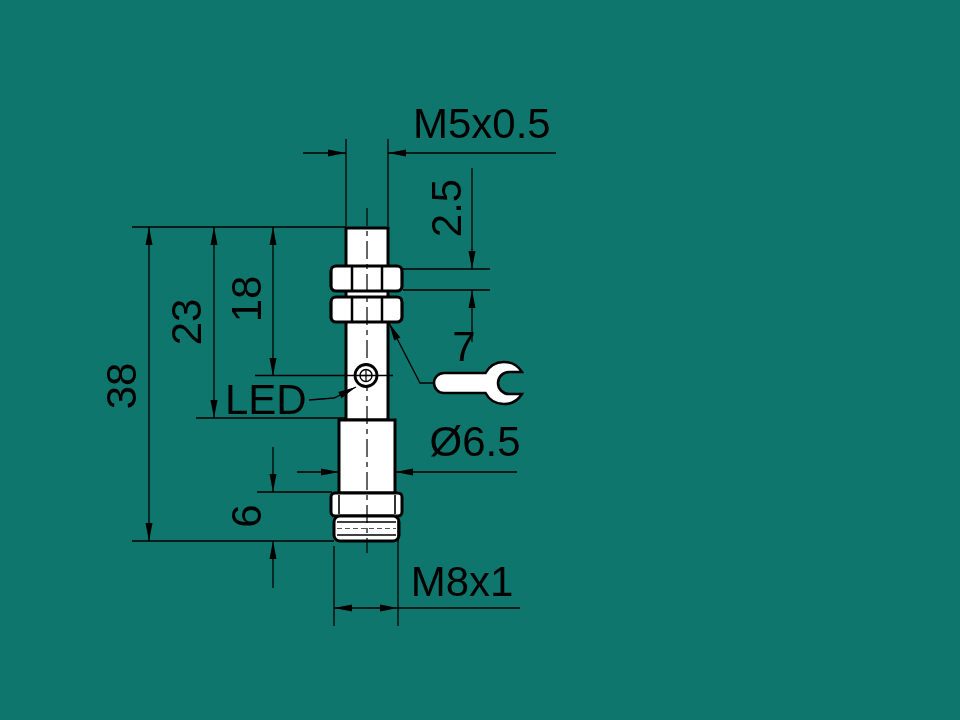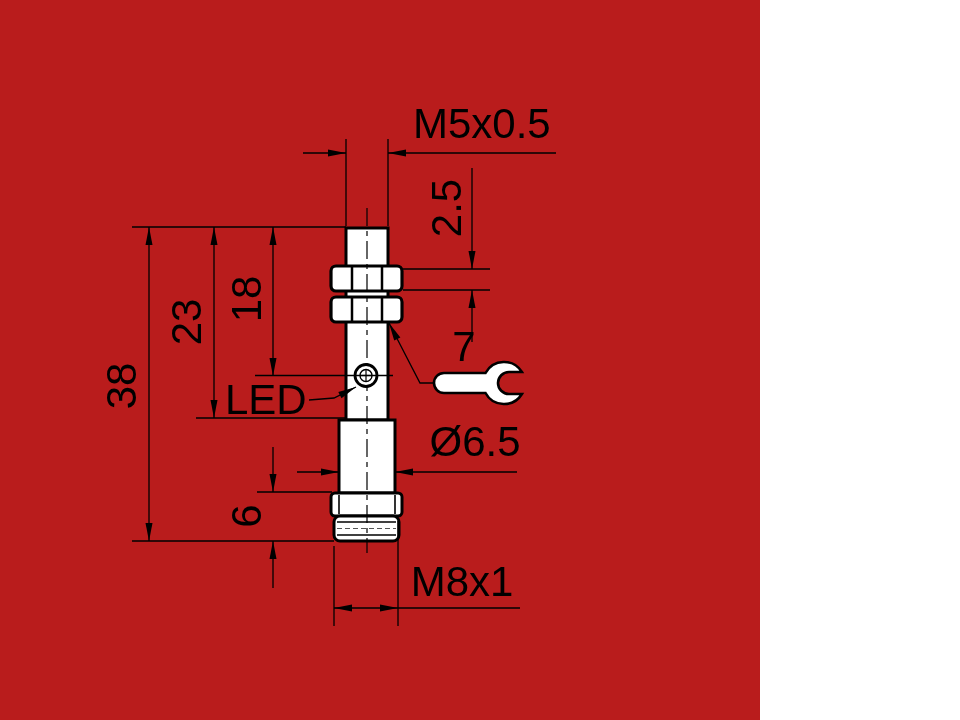--- a/index.html
+++ b/index.html
@@ -2,23 +2,23 @@
 <html><head>
 <meta charset="utf-8">
 <style>
   html, body {
     margin: 0;
     padding: 0;
     background: #ffffff;
   }
   .stage {
     position: relative;
-    width: 760px;
+    width: 960px;
     height: 720px;
-    background: #b91c1c;
+    background: #0f766e;
     overflow: hidden;
   }
   svg {
     display: block;
   }
   .dim-text {
     font-family: "Liberation Sans", "DejaVu Sans", sans-serif;
     font-size: 42px;
     fill: #000000;
     font-weight: 400;

